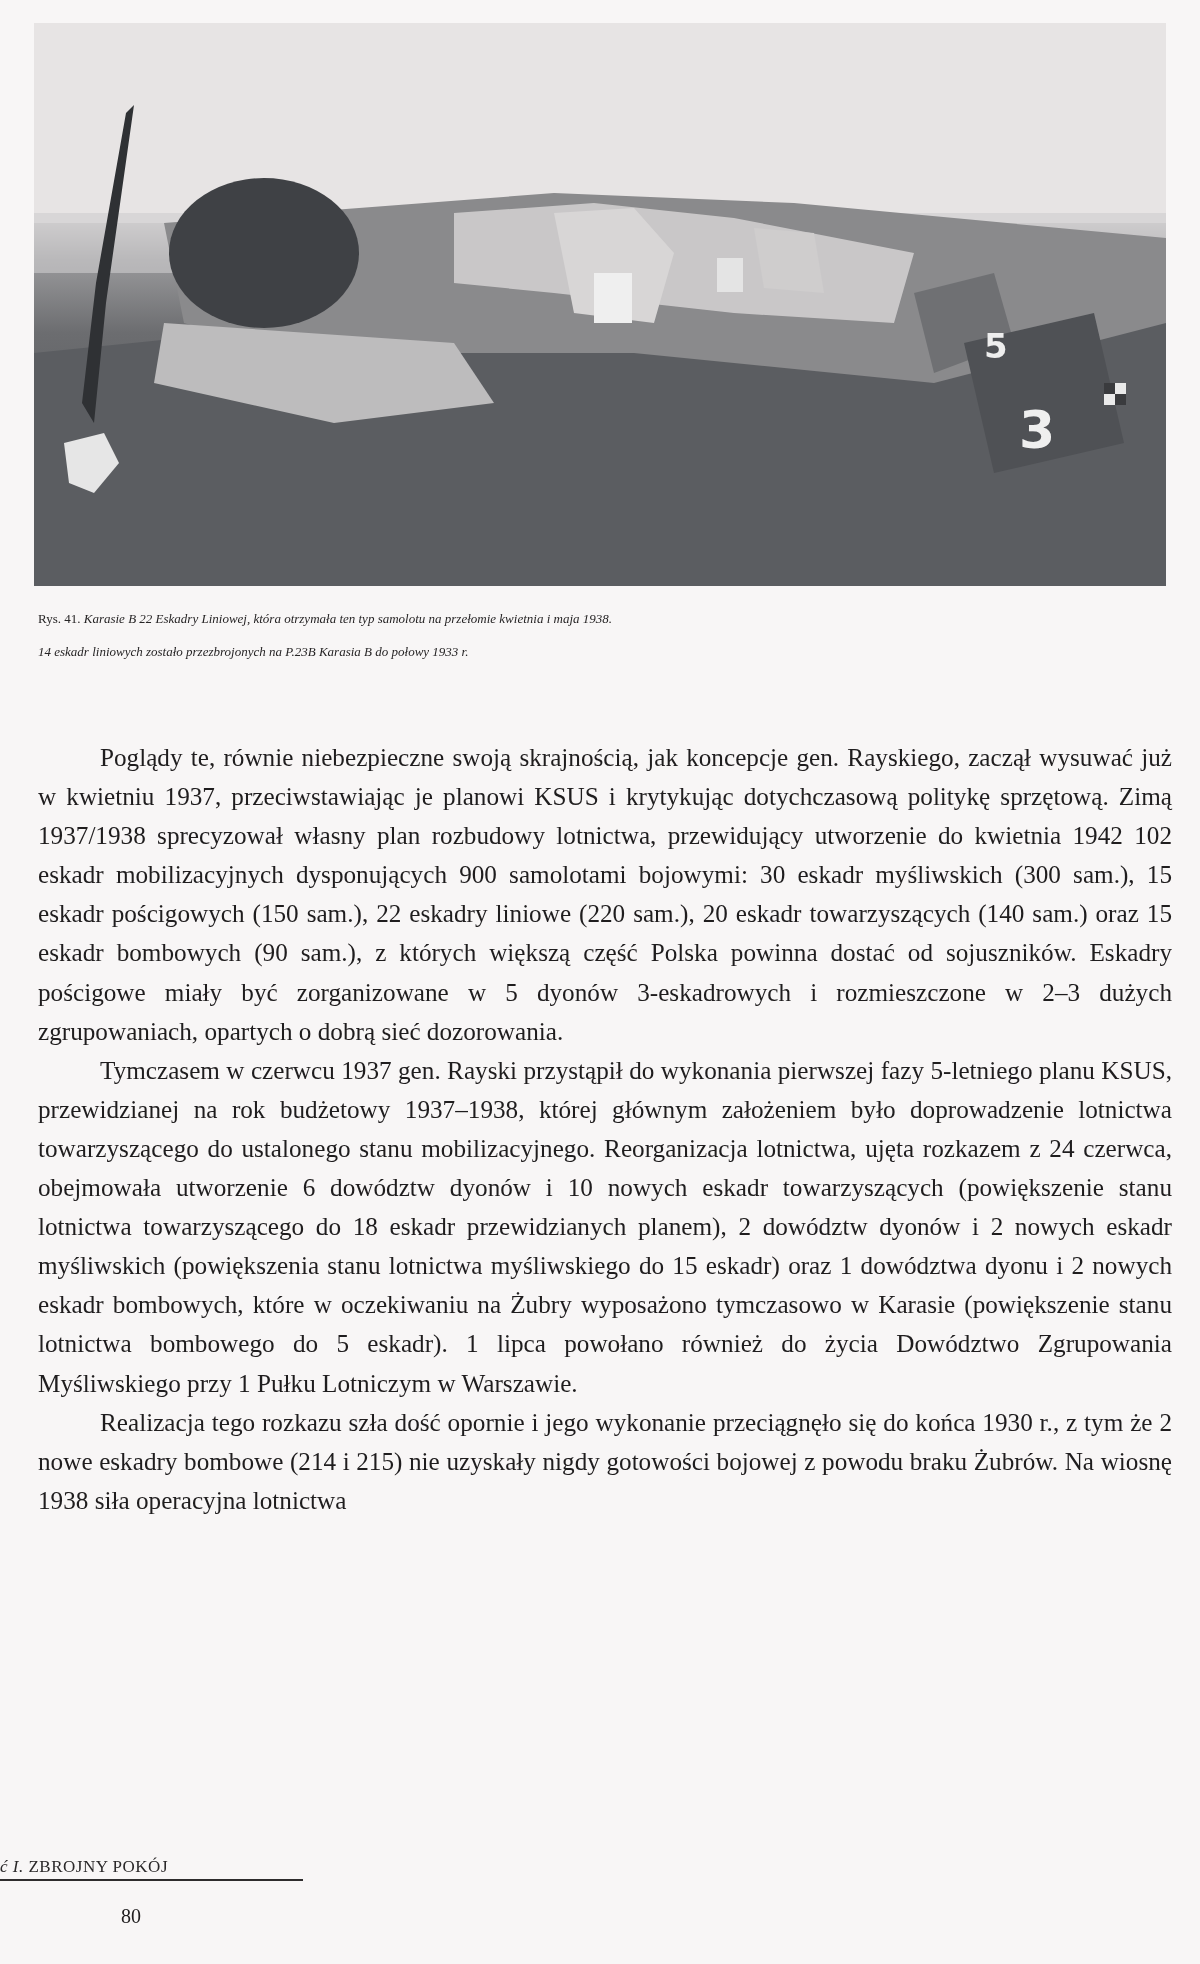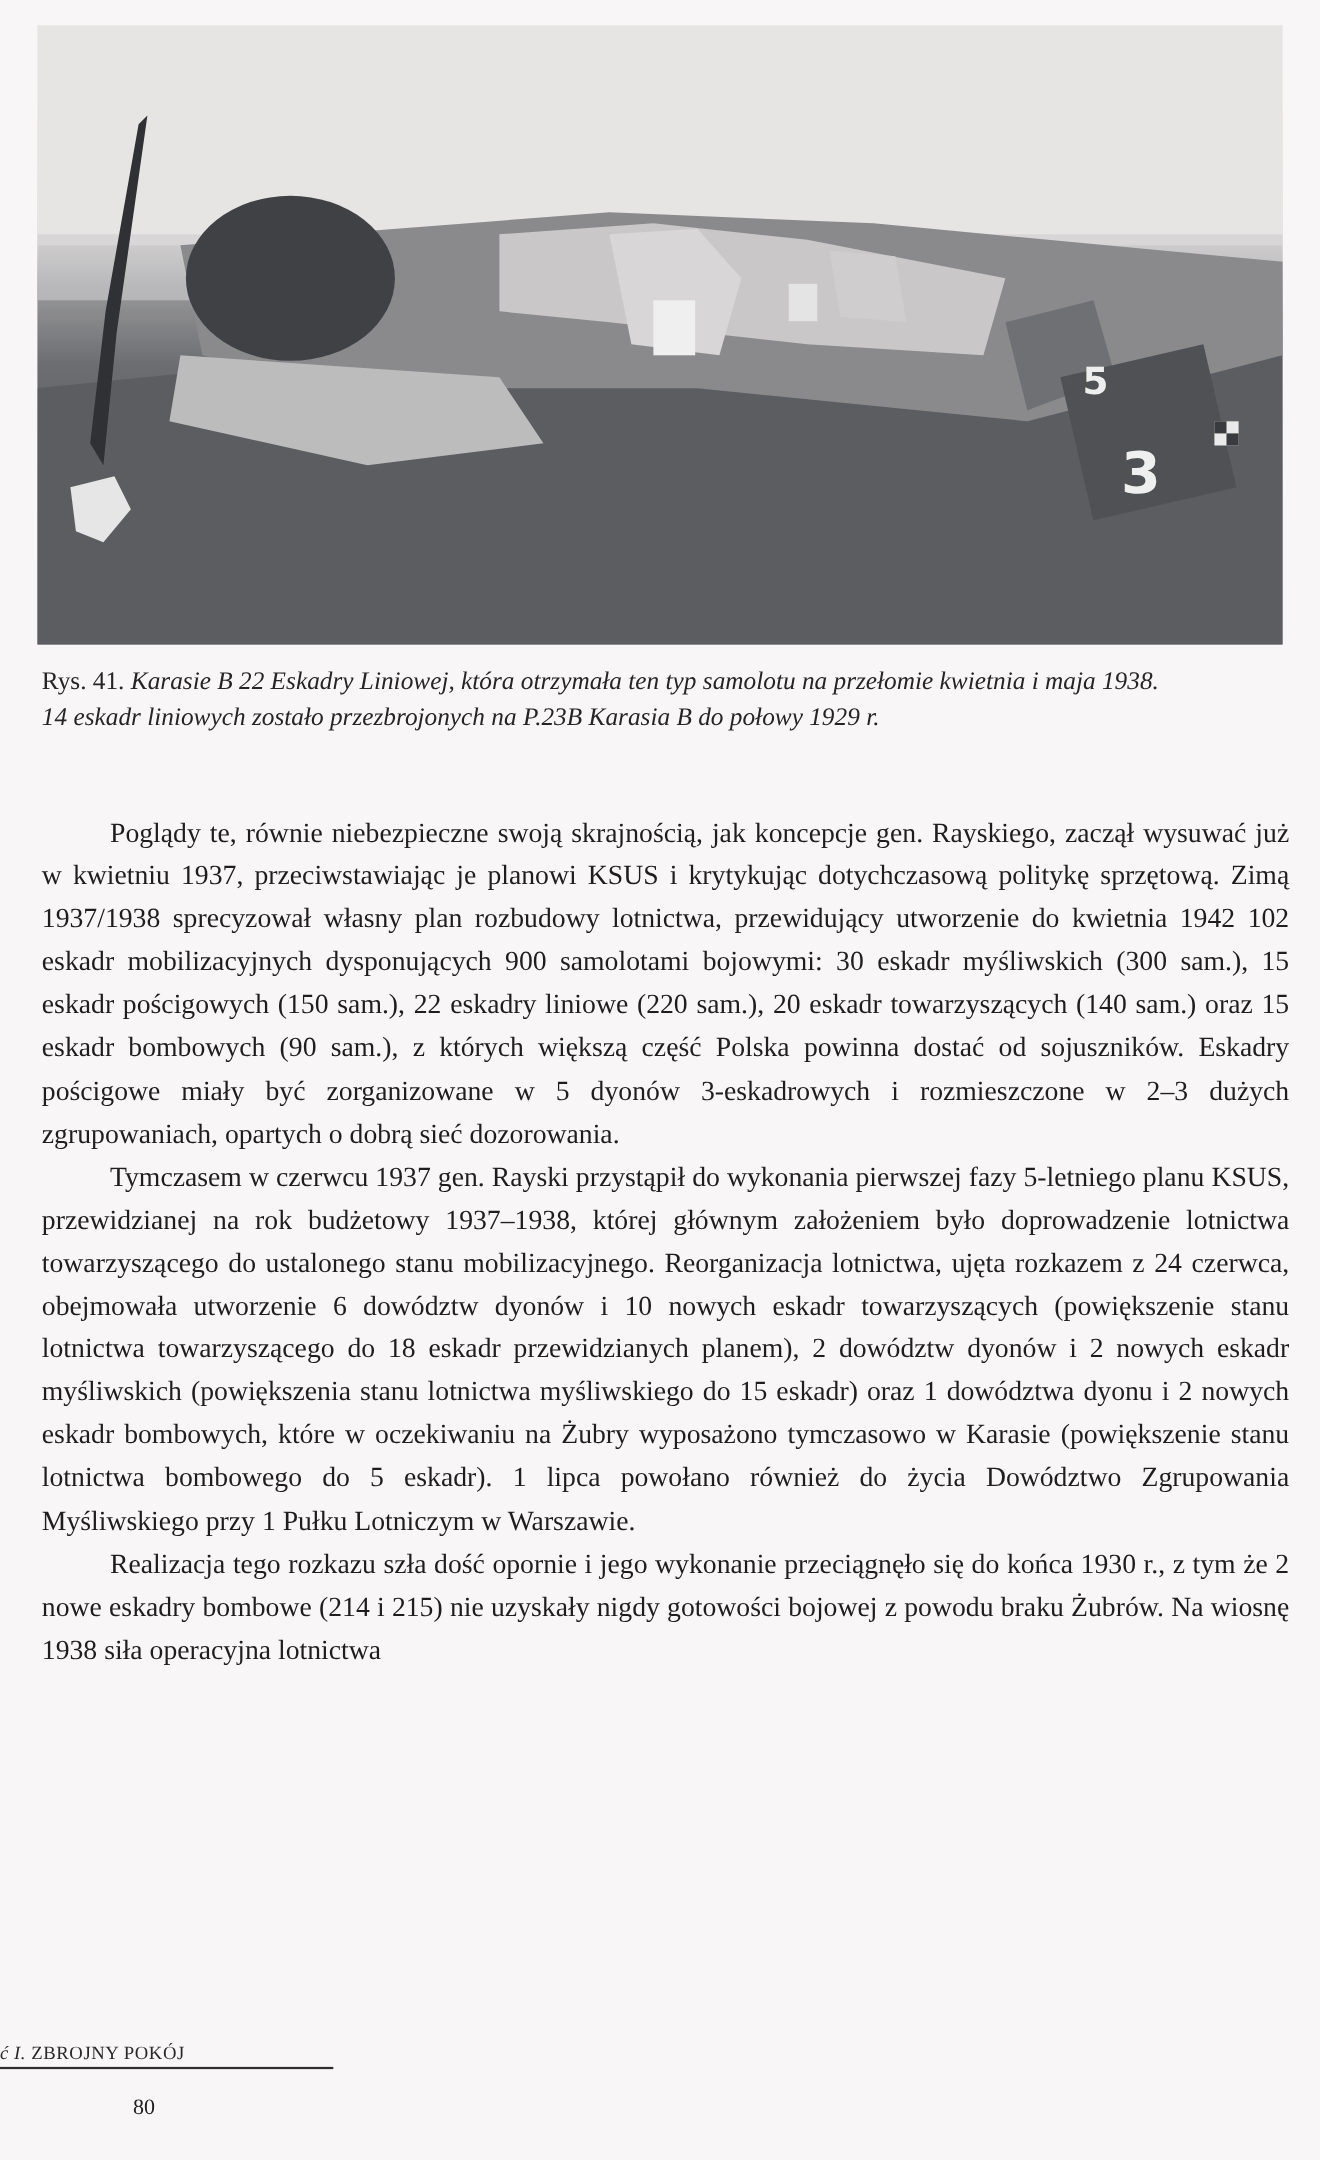--- a/index.html
+++ b/index.html
@@ -10,21 +10,21 @@
     font-family: "Liberation Serif", "DejaVu Serif", serif;
   }
   .photo {
     position: absolute; left: 34px; top: 23px; width: 1132px; height: 563px;
     overflow: hidden;
     background: linear-gradient(180deg, #e9e6e6 0%, #e4e1e1 22%, #d6d4d4 34%, #9a9a9c 42%, #6c6d70 55%, #5a5c60 75%, #55575b 100%);
   }
   .photo svg { position: absolute; left: 0; top: 0; width: 100%; height: 100%; }
   .caption {
     position: absolute; left: 38px; top: 602px; width: 1134px;
-    font-size: 23px; line-height: 33px; color: #262425;
+    font-size: 13px; line-height: 33px; color: #262425;
   }
   .caption .lbl { font-style: normal; }
   .caption .it { font-style: italic; }
   .body-text {
     position: absolute; left: 38px; top: 738px; width: 1134px;
     font-size: 25.2px; line-height: 39.1px; text-align: justify;
     color: #1f1d1e;
   }
   .body-text p { margin: 0; text-indent: 0; }
   .body-text p.ind { text-indent: 62px; }
@@ -74,21 +74,21 @@
 
     <polygon points="30,420 70,410 85,440 60,470 35,460" fill="#e6e6e6"></polygon>
   </svg>
 </div>
 
 <div class="caption">
   <div>
     <span class="lbl">Rys. 41.</span>
     <span class="it">Karasie B 22 Eskadry Liniowej, która otrzymała ten typ samolotu na przełomie kwietnia i maja 1938.</span>
   </div>
-  <div class="it">14 eskadr liniowych zostało przezbrojonych na P.23B Karasia B do połowy 1929 r.</div>
+  <div class="it">14 eskadr liniowych zostało przezbrojonych na P.23B Karasia B do połowy 1933 r.</div>
 </div>
 
 <div class="body-text">
   <p class="ind">Poglądy te, równie niebezpieczne swoją skrajnością, jak koncepcje gen. Rayskiego, zaczął wysuwać już w kwietniu 1937, przeciwstawiając je planowi KSUS i krytykując dotychczasową politykę sprzętową. Zimą 1937/1938 sprecyzował własny plan rozbudowy lotnictwa, przewidujący utworzenie do kwietnia 1942 102 eskadr mobilizacyjnych dysponujących 900 samolotami bojowymi: 30 eskadr myśliwskich (300 sam.), 15 eskadr pościgowych (150 sam.), 22 eskadry liniowe (220 sam.), 20 eskadr towarzyszących (140 sam.) oraz 15 eskadr bombowych (90 sam.), z których większą część Polska powinna dostać od sojuszników. Eskadry pościgowe miały być zorganizowane w 5 dyonów 3-eskadrowych i rozmieszczone w 2–3 dużych zgrupowaniach, opartych o dobrą sieć dozorowania.</p>
   <p class="ind">Tymczasem w czerwcu 1937 gen. Rayski przystąpił do wykonania pierwszej fazy 5-letniego planu KSUS, przewidzianej na rok budżetowy 1937–1938, której głównym założeniem było doprowadzenie lotnictwa towarzyszącego do ustalonego stanu mobilizacyjnego. Reorganizacja lotnictwa, ujęta rozkazem z 24 czerwca, obejmowała utworzenie 6 dowództw dyonów i 10 nowych eskadr towarzyszących (powiększenie stanu lotnictwa towarzyszącego do 18 eskadr przewidzianych planem), 2 dowództw dyonów i 2 nowych eskadr myśliwskich (powiększenia stanu lotnictwa myśliwskiego do 15 eskadr) oraz 1 dowództwa dyonu i 2 nowych eskadr bombowych, które w oczekiwaniu na Żubry wyposażono tymczasowo w Karasie (powiększenie stanu lotnictwa bombowego do 5 eskadr). 1 lipca powołano również do życia Dowództwo Zgrupowania Myśliwskiego przy 1 Pułku Lotniczym w Warszawie.</p>
   <p class="ind">Realizacja tego rozkazu szła dość opornie i jego wykonanie przeciągnęło się do końca 1930 r., z tym że 2 nowe eskadry bombowe (214 i 215) nie uzyskały nigdy gotowości bojowej z powodu braku Żubrów. Na wiosnę 1938 siła operacyjna lotnictwa</p>
 </div>
 
 <div class="footer-running">
   <span class="it">ć I.</span>

